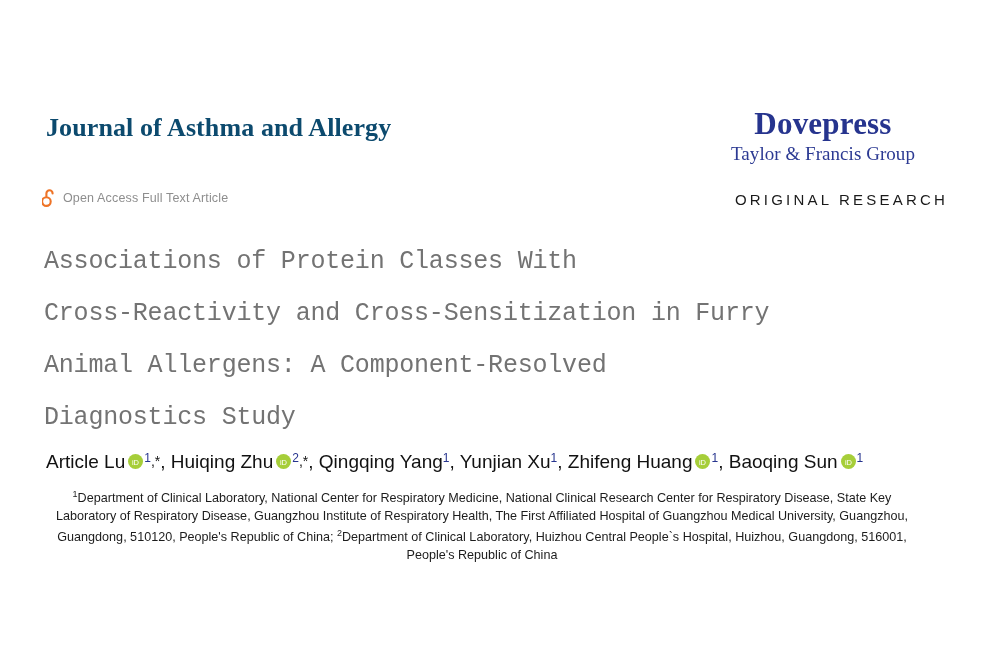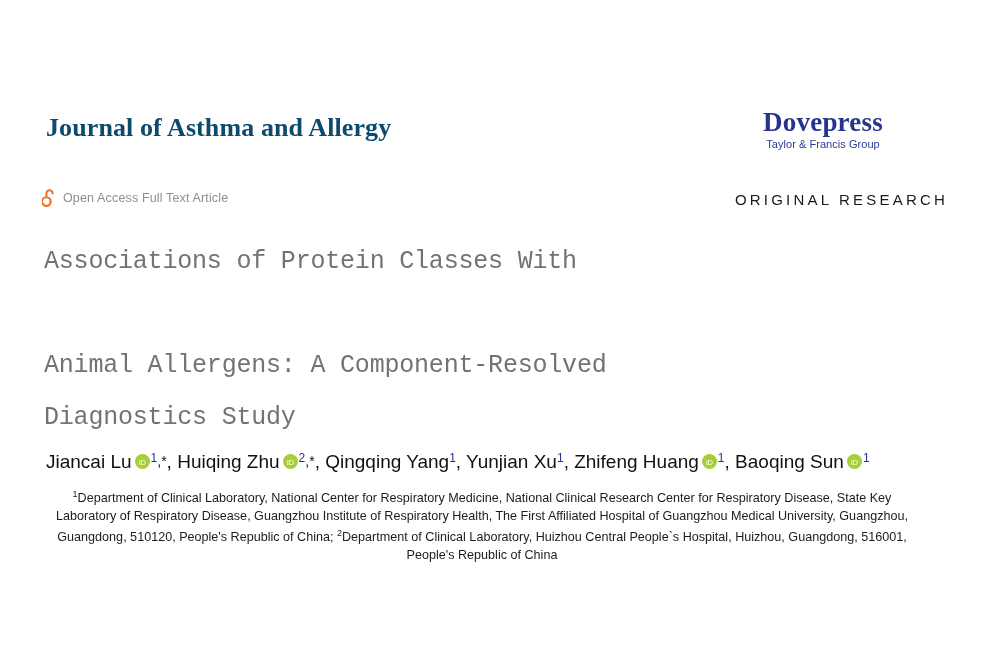--- a/index.html
+++ b/index.html
@@ -32,28 +32,28 @@
   .publisher-block {
     position: absolute;
     right: 52px;
     top: 108px;
     text-align: center;
     width: 250px;
   }
   .publisher-name {
     font-family: "Liberation Serif", serif;
     font-weight: bold;
-    font-size: 27px;
+    font-size: 31px;
     color: #26348e;
     line-height: 1.05;
     letter-spacing: 0.2px;
   }
   .publisher-sub {
-    font-family: Liberation Sans, sans-serif;
-    font-size: 11px;
+    font-family: Liberation Serif, serif;
+    font-size: 19px;
     color: #2c3a93;
     margin-top: 2px;
     letter-spacing: 0.05px;
   }
 
   
   .open-access {
     position: absolute;
     left: 42px;
     top: 188px;
@@ -165,23 +165,23 @@
 <div class="open-access">
   <svg class="oa-icon" viewBox="0 0 15 20">
     <path d="M4.4 8.2 V5.4 a3.1 3.1 0 0 1 6.2 0" fill="none" stroke="#ee7326" stroke-width="2.1" stroke-linecap="round"></path>
     <circle cx="4.4" cy="13.6" r="4.3" fill="none" stroke="#ee7326" stroke-width="2.1"></circle>
   </svg>
   <span class="oa-label">Open Access Full Text Article</span>
 </div>
 
 <div class="article-type">ORIGINAL RESEARCH</div>
 
-<h1 class="paper-title" id="paper-title"><span>Associations of Protein Classes With</span><br><br><span>Animal Allergens: A Component-Resolved</span><br><span>Diagnostics Study</span></h1>
+<h1 class="paper-title" id="paper-title"><span>Associations of Protein Classes With</span><br><span>Cross-Reactivity and Cross-Sensitization in Furry</span><br><span>Animal Allergens: A Component-Resolved</span><br><span>Diagnostics Study</span></h1>
 
-<div class="authors" id="author-list"><span><span class="author-name">Jiancai Lu</span><svg class="orcid" viewBox="0 0 32 32">
+<div class="authors" id="author-list"><span><span class="author-name">Article Lu</span><svg class="orcid" viewBox="0 0 32 32">
         <circle cx="16" cy="16" r="16" fill="#a6ce39"></circle>
         <text x="16" y="22.5" text-anchor="middle" font-family="&quot;Liberation Sans&quot;, sans-serif" font-size="16" fill="#ffffff">iD</text>
       </svg><span class="sup-blue">1</span><span class="sup-star">,*</span></span>, <span><span class="author-name">Huiqing Zhu</span><svg class="orcid" viewBox="0 0 32 32">
         <circle cx="16" cy="16" r="16" fill="#a6ce39"></circle>
         <text x="16" y="22.5" text-anchor="middle" font-family="&quot;Liberation Sans&quot;, sans-serif" font-size="16" fill="#ffffff">iD</text>
       </svg><span class="sup-blue">2</span><span class="sup-star">,*</span></span>, <span><span class="author-name">Qingqing Yang</span><span class="sup-blue">1</span></span>, <span><span class="author-name">Yunjian Xu</span><span class="sup-blue">1</span></span>, <span><span class="author-name">Zhifeng Huang</span><svg class="orcid" viewBox="0 0 32 32">
         <circle cx="16" cy="16" r="16" fill="#a6ce39"></circle>
         <text x="16" y="22.5" text-anchor="middle" font-family="&quot;Liberation Sans&quot;, sans-serif" font-size="16" fill="#ffffff">iD</text>
       </svg><span class="sup-blue">1</span></span>, <span><span class="author-name">Baoqing Sun</span><svg class="orcid" viewBox="0 0 32 32">
         <circle cx="16" cy="16" r="16" fill="#a6ce39"></circle>

